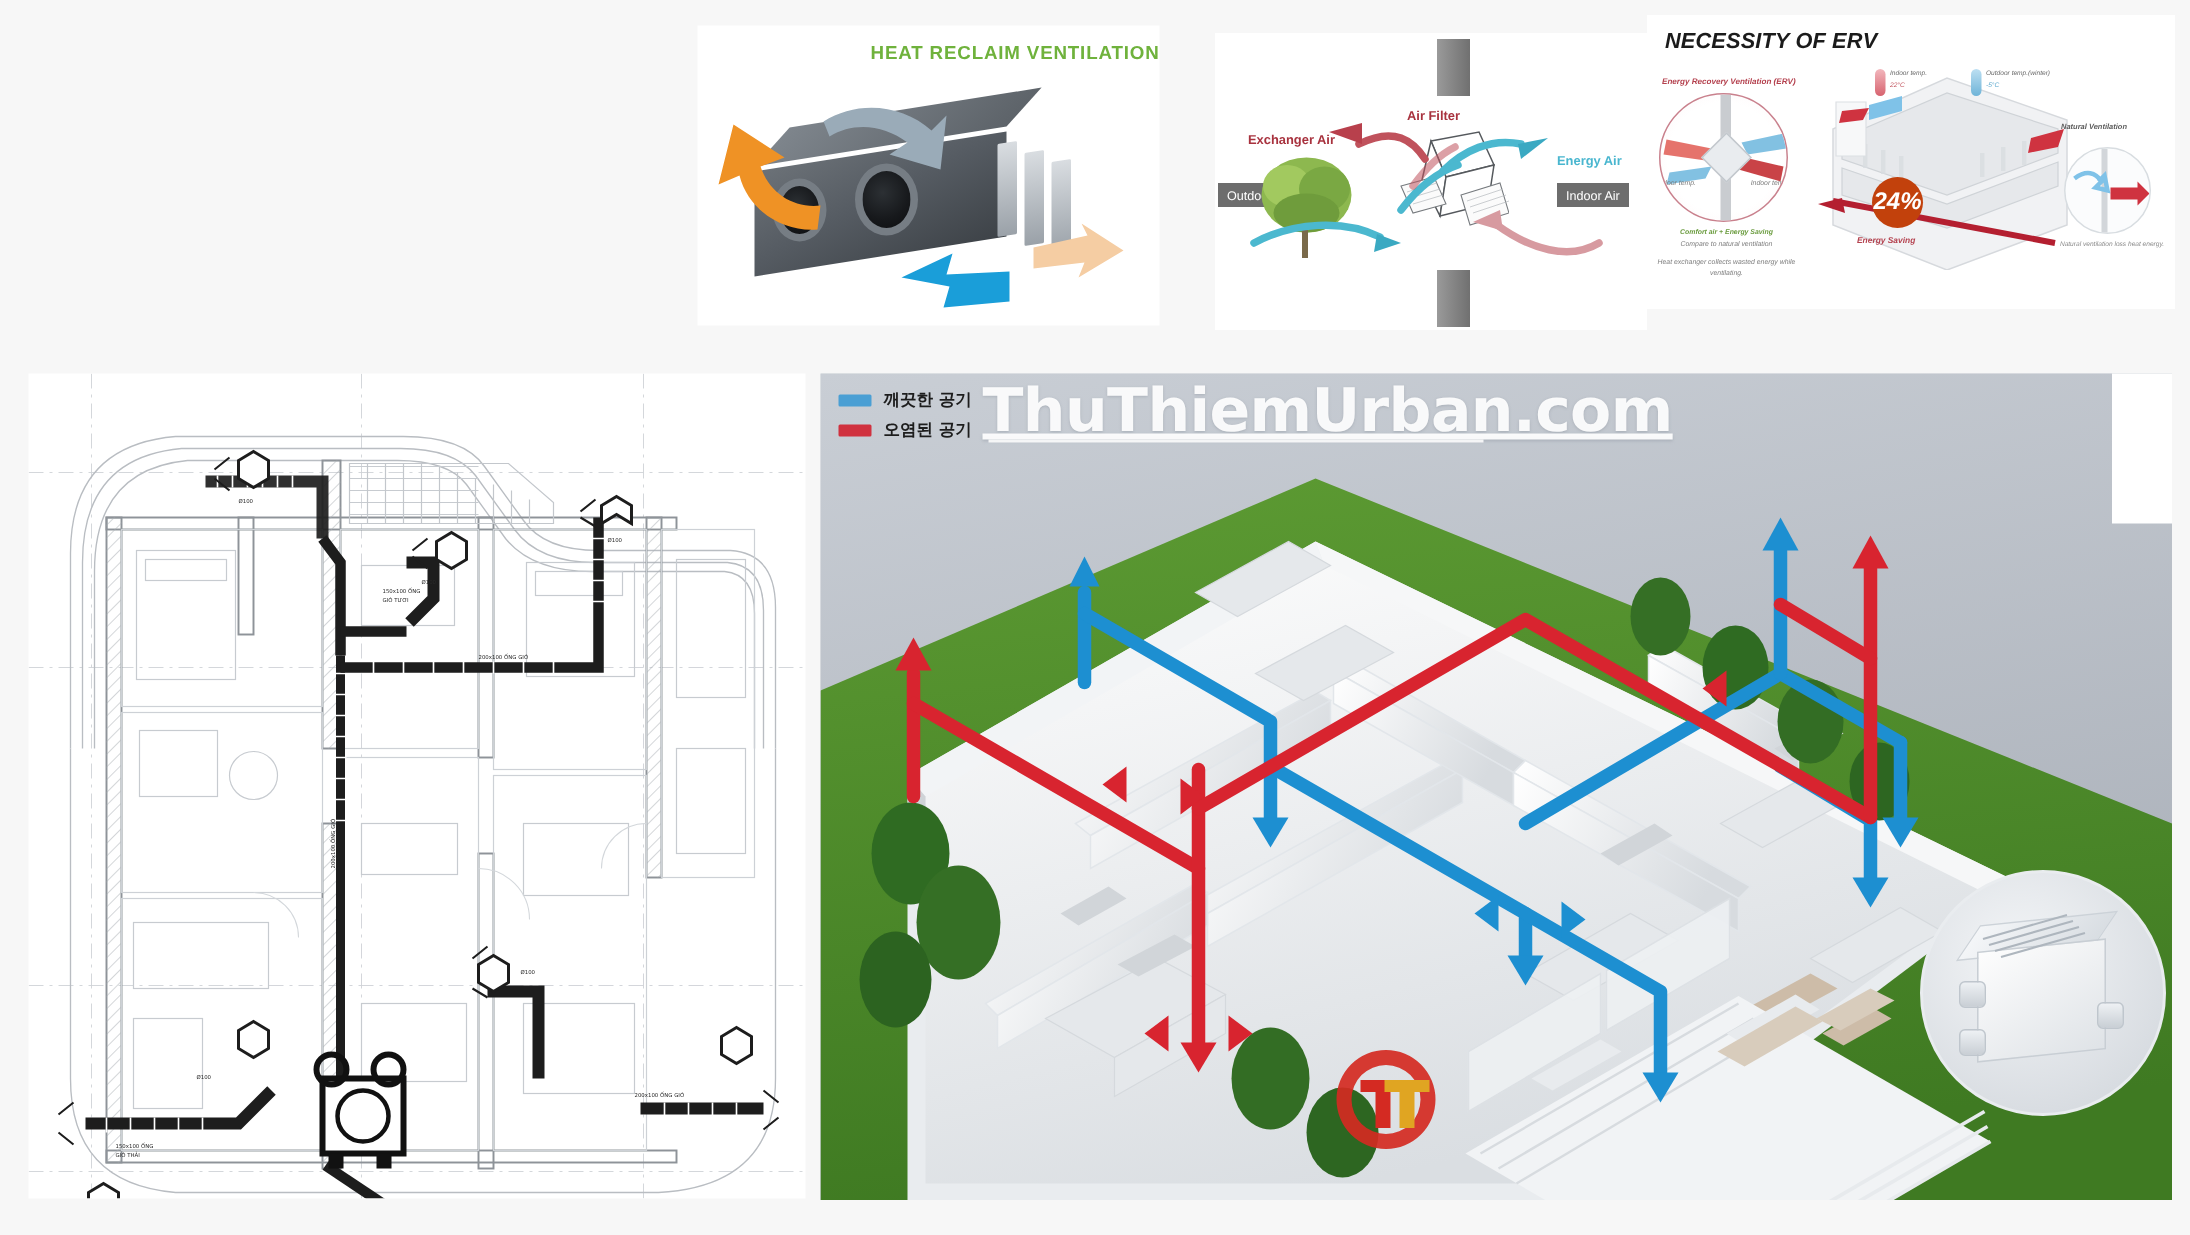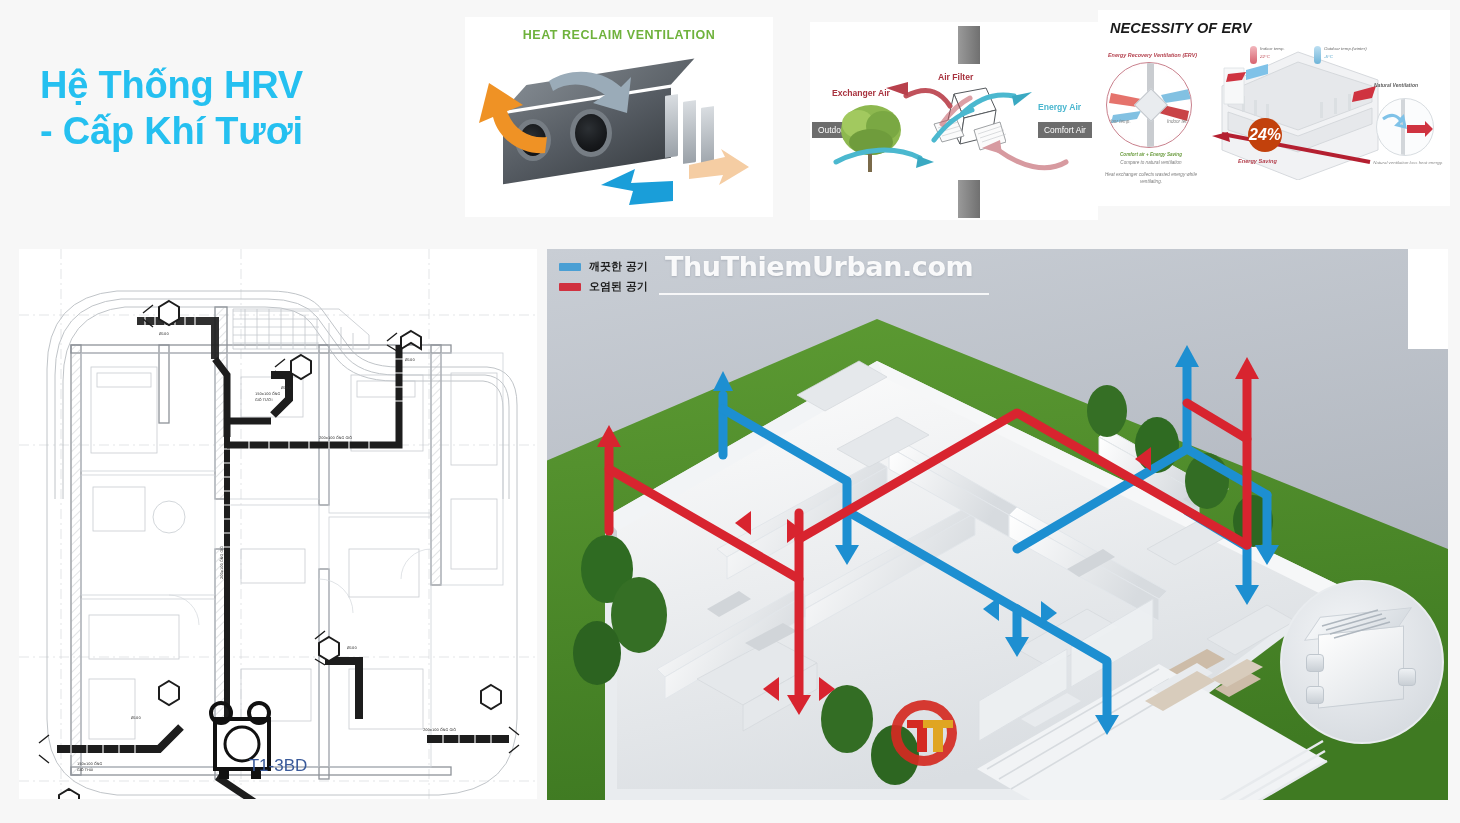--- a/index.html
+++ b/index.html
@@ -14,21 +14,21 @@
   
   .title {
     position: absolute; left: 40px; top: 62px;
     font-size: 38px; font-weight: bold; line-height: 1.22;
     color: #25c0f0; letter-spacing: -0.2px; white-space: pre-line;
   }
 
   
   .panelA { position: absolute; left: 465px; top: 17px; width: 308px; height: 200px; background: #ffffff; }
   .panelA-title {
-    position: absolute; left: 0; right: 0; top: 11px; text-align: center;
+    position: absolute; left: 0; right: 0; top: 11px; text-align: right;
     font-size: 12.5px; font-weight: bold; color: #6fb23c; letter-spacing: .55px;
   }
   .hrvUnit { position: absolute; left: 30px; top: 58px; width: 240px; height: 120px; }
   .hrv-body {
     position: absolute; left: 8px; top: 26px; width: 168px; height: 70px;
     background: linear-gradient(160deg,#6c7278 0%,#565c63 45%,#3d4247 100%);
     transform: skewY(-9deg);
   }
   .hrv-top {
     position: absolute; left: 8px; top: 10px; width: 168px; height: 26px;
@@ -104,24 +104,25 @@
   .renderPanel {
     position: absolute; left: 547px; top: 249px; width: 901px; height: 551px;
     background: linear-gradient(170deg,#c6cbd2 0%,#b7bdc5 38%,#aab0b9 100%);
     overflow: hidden;
   }
   .legend { position: absolute; left: 12px; top: 10px; }
   .legend-row { display: flex; align-items: center; margin-bottom: 5px; }
   .legend-chip { width: 22px; height: 8px; border-radius: 1px; margin-right: 8px; }
   .legend-text { font-size: 11px; color: #1d1d1d; font-weight: bold; font-family: "DejaVu Sans", sans-serif; }
   .watermark {
-    position: absolute; left: 118px; top: 2px;
-    font-size: 27px; font-weight: bold; color: rgba(255,255,255,.92);
+    position: absolute; left: 108px; top: 2px;
+    font-size: 40px; font-weight: bold; color: rgba(255,255,255,.92);
     letter-spacing: -0.4px; text-shadow: 0 1px 2px rgba(120,130,140,.35);
     font-family: "DejaVu Sans", sans-serif;
+    text-decoration: underline;
   }
   .watermark-rule { position: absolute; left: 112px; top: 44px; width: 330px; height: 2px; background: rgba(255,255,255,.85); }
   .whitebox { position: absolute; right: 0; top: -4px; width: 40px; height: 104px; background: #ffffff; }
   .ttlogo { position: absolute; left: 338px; top: 445px; width: 78px; height: 78px; }
   .inset {
     position: absolute; left: 733px; top: 331px; width: 164px; height: 164px;
     border-radius: 50%; overflow: hidden; border: 2px solid #e9ecef;
     background: radial-gradient(circle at 40% 35%, #f3f5f7, #cfd4da);
   }
   .inset-box {
@@ -134,22 +135,20 @@
     background: linear-gradient(100deg,#f4f6f8,#d8dde2); transform: skew(-34deg,-6deg);
     border: 1px solid #ccd2d8;
   }
   .inset-nozzle { position: absolute; width: 18px; height: 18px; border-radius: 4px; background: linear-gradient(180deg,#eef1f4,#c9cfd5); border: 1px solid #bfc6cd; }
 </style>
 </head>
 <body>
 
 <div id="stage">
 
-  <div class="title">Hệ Thống HRV
-- Cấp Khí Tươi</div>
 
   <div class="panelA">
     <div class="panelA-title">HEAT RECLAIM VENTILATION</div>
 
     <div class="hrvUnit">
       <div class="hrv-top"></div>
       <div class="hrv-body"></div>
       <div class="hrv-port p1"></div>
       <div class="hrv-port p2"></div>
       <div class="hrv-fins">
@@ -185,21 +184,21 @@
   </div>
 
   <div class="panelB">
     <div class="pB-duct top"></div>
     <div class="pB-duct bot"></div>
 
     <div class="pB-label red" style="left:128px; top:50px;">Air Filter</div>
     <div class="pB-label red" style="left:22px; top:66px;text-align:center;">Exchanger Air</div>
     <div class="pB-label cyan" style="left:228px; top:80px;">Energy Air</div>
     <div class="pB-badge" style="left:2px; top:100px;">Outdoor Air</div>
-    <div class="pB-badge" style="left:228px; top:100px;">Comfort Air</div>
+    <div class="pB-badge" style="left:228px; top:100px;">Indoor Air</div>
 
     <svg class="tree" viewBox="0 0 66 74">
       <ellipse cx="33" cy="30" rx="30" ry="25" fill="#8db84f"></ellipse>
       <ellipse cx="20" cy="24" rx="16" ry="14" fill="#a2c95f"></ellipse>
       <ellipse cx="45" cy="26" rx="17" ry="15" fill="#7aa843"></ellipse>
       <ellipse cx="33" cy="42" rx="22" ry="13" fill="#6f9c3c"></ellipse>
       <rect x="30" y="50" width="4" height="22" fill="#7a6a4a"></rect>
     </svg>
 
     <svg class="core" viewBox="0 0 76 76">
@@ -457,21 +456,20 @@
         <text x="328" y="400">Ø100</text>
         <text transform="rotate(-90 204 330)" x="204" y="330">200x100 ỐNG GIÓ</text>
       </g>
 
       <g fill="none" stroke="#c3c7cc" stroke-width=".8">
         <path d="M214 60 L320 60 L350 86 L350 100 L214 100 Z"></path>
         <path d="M226 60 L226 100 M238 60 L238 100 M250 60 L250 100 M262 60 L262 100 M274 62 L274 100 M286 66 L286 100 M298 70 L298 100 M310 74 L310 100 M322 78 L322 100 M334 84 L334 100"></path>
       </g>
     </svg>
   </div>
-  <div class="planLabel">T1-3BD</div>
 
   <div class="renderPanel">
 
     <svg style="position:absolute;left:0;top:0;width:901px;height:551px" viewBox="0 0 901 551">
       <defs>
         <linearGradient id="skyG" x1="0" y1="0" x2="0.3" y2="1">
           <stop offset="0" stop-color="#c9ced5"></stop>
             <stop offset="1" stop-color="#a9afb8"></stop>
         </linearGradient>
         <linearGradient id="grassG" x1="0" y1="0" x2="0.2" y2="1">

